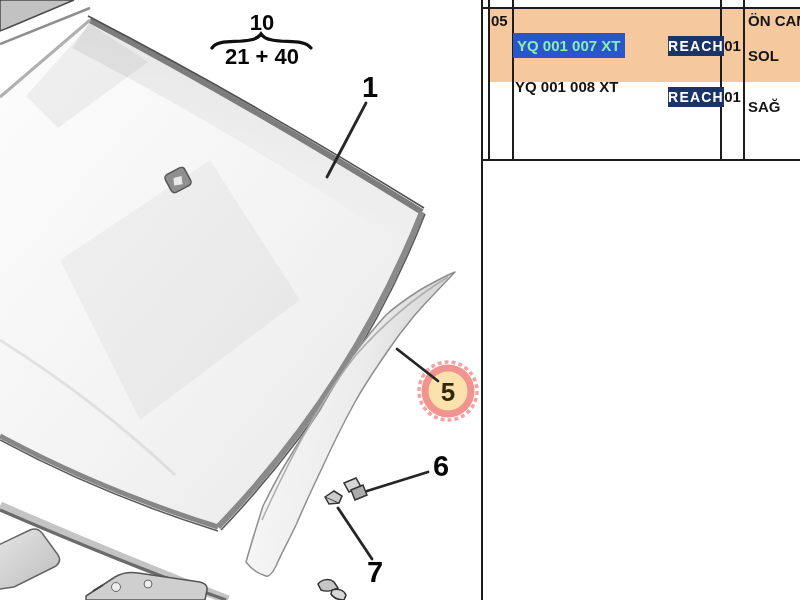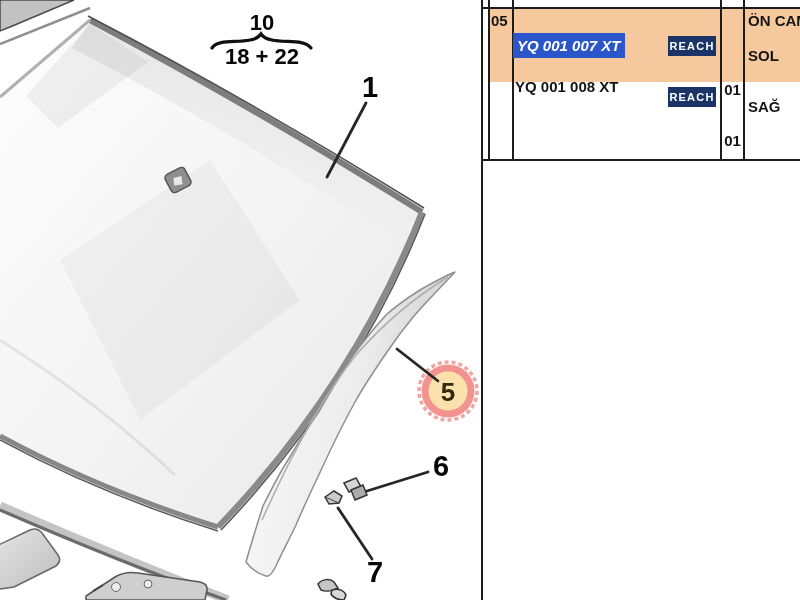--- a/index.html
+++ b/index.html
@@ -22,26 +22,26 @@
   .cell{
     position:absolute;font-weight:bold;color:#141414;
     font-size:15px;line-height:22px;white-space:nowrap;
   }
   .selbox{
     position:absolute;left:513px;top:33px;width:112px;height:25px;
     line-height:25px;padding-left:4px;box-sizing:border-box;
     font-weight:bold;font-size:15px;white-space:nowrap;
   }
   .badge{
-    position:absolute;left:668px;width:48px;height:20px;line-height:20px;
-    text-align:center;font-weight:bold;font-size:11px;letter-spacing:1.2px;
+    position:absolute;left:668px;width:56px;height:20px;line-height:20px;
+    text-align:center;font-weight:bold;font-size:14px;letter-spacing:1.2px;
     white-space:nowrap;
   }
   .qty{position:absolute;left:721px;width:23px;text-align:center;
-    font-weight:bold;font-size:15px;line-height:22px;color:#141414;margin-top:44px;}
+    font-weight:bold;font-size:15px;line-height:22px;color:#141414;}
 </style>
 </head>
 <body>
 
 <svg class="abs" style="left:0;top:0" width="483" height="600" viewBox="0 0 483 600">
   <defs>
     <linearGradient id="glassGrad" x1="0" y1="0" x2="1" y2="1">
       <stop offset="0" stop-color="#fdfdfd"></stop>
       <stop offset="0.55" stop-color="#f3f3f3"></stop>
       <stop offset="1" stop-color="#e7e7e7"></stop>
@@ -144,41 +144,41 @@
     <path d="M366,103 L327,177"></path>
     <path d="M397,349 L438,381"></path>
     <path d="M428,472 L367,491"></path>
     <path d="M338,508 L372,559"></path>
   </g>
 
   <path d="M212,48 C218,39 236,43 250,40 C256,39 259,37 261,34 C263,37 266,39 272,40 C286,43 304,39 311,48" stroke="#101010" stroke-width="3.2" fill="none" stroke-linecap="round"></path>
 </svg>
 
 <div class="callout refnum" style="left:262px;top:23px">10</div>
-<div class="callout refnum" style="left:262px;top:57px">18 + 22</div>
+<div class="callout refnum" style="left:262px;top:57px">21 + 40</div>
 <div class="callout" style="left:370px;top:87px">1</div>
 <div class="callout callout-5" style="left:448px;top:392px">5</div>
 <div class="callout" style="left:441px;top:466px">6</div>
 <div class="callout" style="left:375px;top:572px">7</div>
 
 <div>
 
   <div class="abs" style="left: 490px; top: 9px; width: 310px; height: 73px; background-color: rgb(246, 200, 158);"></div>
 
   <div class="vline" style="left:481px;top:0;height:600px"></div>
   <div class="vline" style="left:488px;top:0;height:161px"></div>
   <div class="vline" style="left:512px;top:0;height:161px"></div>
   <div class="vline" style="left:720px;top:0;height:161px"></div>
   <div class="vline" style="left:743px;top:0;height:161px"></div>
   <div class="hline" style="left:481px;top:7px;width:319px"></div>
   <div class="hline" style="left:481px;top:159px;width:319px"></div>
 
   <div class="cell" style="left:491px;top:10px">05</div>
 
-  <div class="selbox" style="background-color: rgb(43, 85, 203); color: #ffffff; font-style: italic;">YQ 001 007 XT</div>
+  <div class="selbox" style="background-color: rgb(43, 85, 203); color: #86efac;">YQ 001 007 XT</div>
   <div class="badge" style="top: 36px; background-color: rgb(27, 52, 104); color: rgb(255, 255, 255);">REACH</div>
   <div class="qty" style="top:35px">01</div>
   <div class="cell" style="left:748px;top:10px">ÖN CAM</div>
   <div class="cell" style="left:748px;top:45px">SOL</div>
 
   <div class="cell" style="left:515px;top:76px">YQ 001 008 XT</div>
   <div class="badge" style="top: 87px; background-color: rgb(27, 52, 104); color: rgb(255, 255, 255);">REACH</div>
   <div class="qty" style="top:86px">01</div>
   <div class="cell" style="left:748px;top:96px">SAĞ</div>
 </div>

